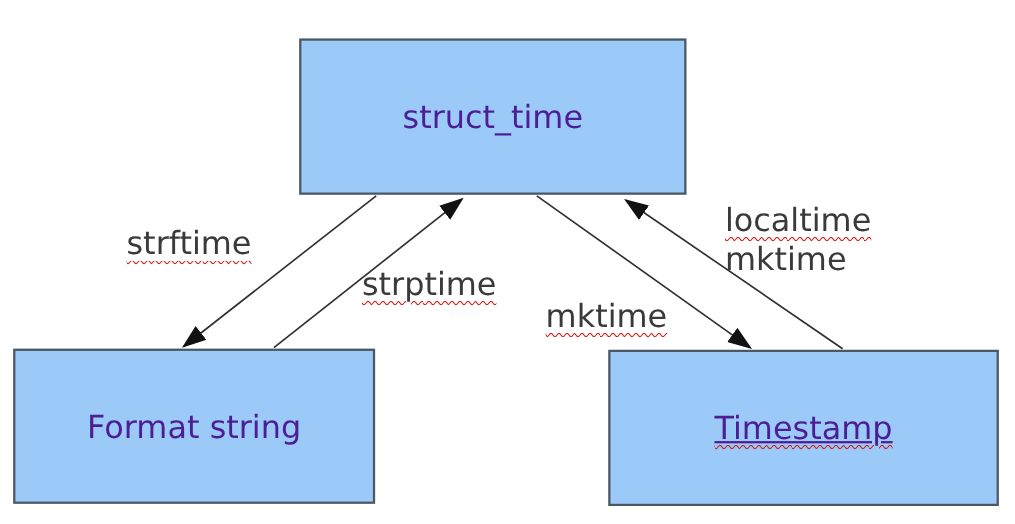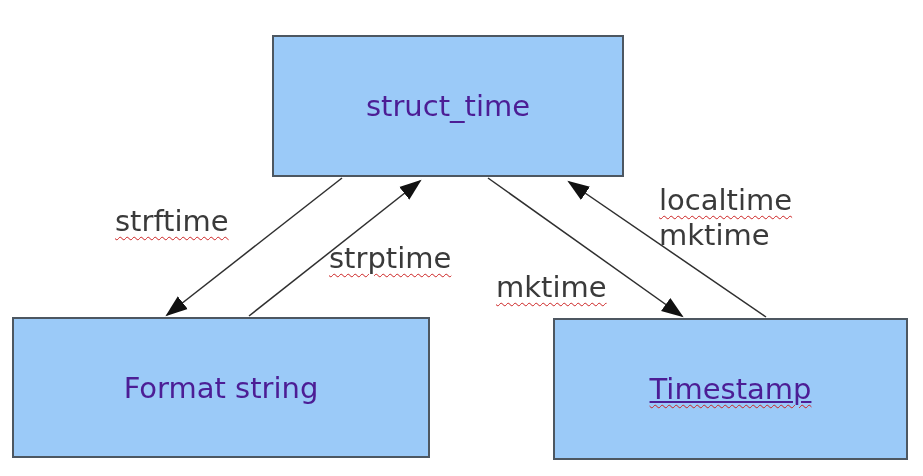--- a/index.html
+++ b/index.html
@@ -20,21 +20,21 @@
     background: #9bcaf8;
     border: 2px solid #4d5761;
     display: flex;
     align-items: center;
     justify-content: center;
     font-size: 29px;
     color: #4c1d95;
     box-sizing: border-box;
   }
   #node-struct-time   { left: 272px; top: 35px;  width: 352px; height: 142px; }
-  #node-format-string { left: 12px;  top: 317px; width: 418px; height: 141px; }
+  #node-format-string { left: 12px;  top: 317px; width: 329px; height: 141px; }
   #node-timestamp     { left: 553px; top: 318px; width: 355px; height: 142px; text-decoration: underline; }
 
   .edges-svg {
     position: absolute;
     left: 0; top: 0;
     width: 923px; height: 476px;
     pointer-events: none;
   }
   .edge-line {
     stroke: #2f2f2f;

